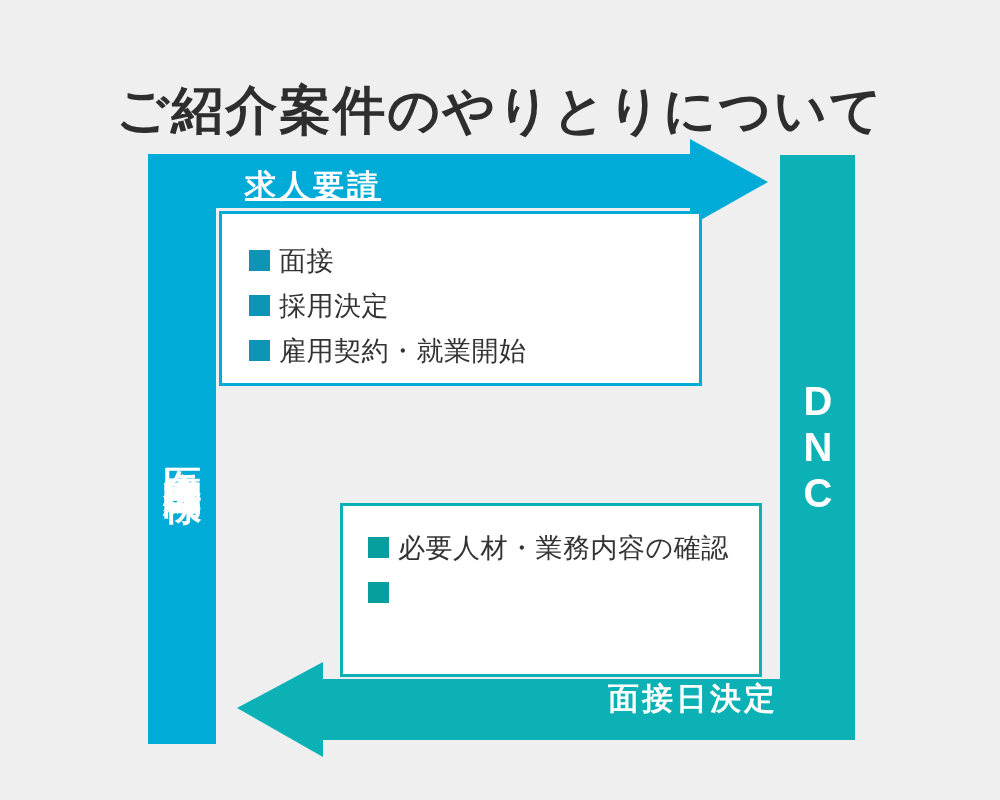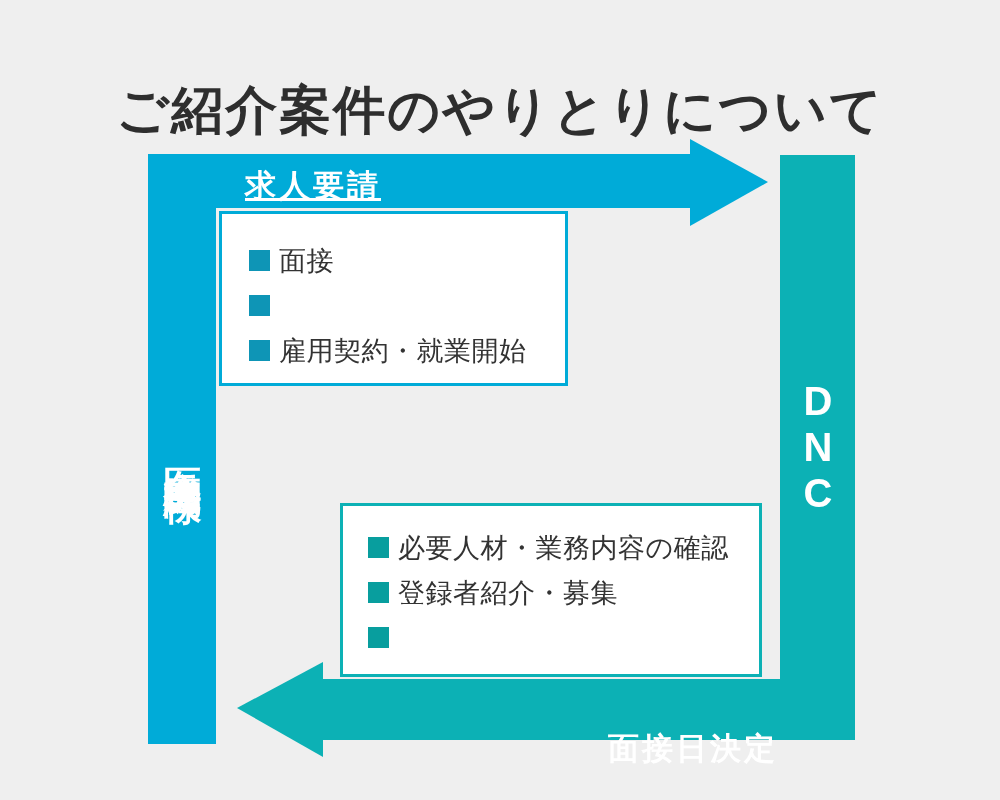--- a/index.html
+++ b/index.html
@@ -66,29 +66,29 @@
   .head-bottom{position:absolute;left:237px;top:662px;color:var(--teal);}
   .arrow-label{
     position:absolute;
     color:#ffffff;
     font-size:31px;
     font-weight:bold;
     letter-spacing:3px;
     white-space:nowrap;
   }
   .label-top{left:245px;top:165px;text-decoration:underline;}
-  .label-bottom{right:222px;top:728px;margin-left:43px;}
+  .label-bottom{right:222px;top:678px;margin-left:43px;}
   
   .flow-box{
     position:absolute;
     background:#ffffff;
     box-sizing:border-box;
   }
   .box-top{
-    left:219px;top:211px;width:349px;height:175px;
+    left:219px;top:211px;width:483px;height:175px;
     border:3px solid var(--cyan);
     padding:24px 0 0 27px;
   }
   .box-bottom{
     left:340px;top:503px;width:422px;height:174px;
     border:3px solid var(--teal);
     padding:19px 0 0 25px;
   }
   .box-item{
     display:flex;
@@ -133,34 +133,31 @@
     <span class="vtext">DNC</span>
   </div>
 
   <div class="flow-box box-top">
     <div class="box-item">
       <span class="bullet"></span>
       <span>面接</span>
     </div>
     <div class="box-item">
       <span class="bullet"></span>
+      <span>採用決定</span>
     </div>
     <div class="box-item">
       <span class="bullet"></span>
       <span>雇用契約・就業開始</span>
     </div>
   </div>
 
   <div class="flow-box box-bottom">
     <div class="box-item">
       <span class="bullet"></span>
       <span>必要人材・業務内容の確認</span>
     </div>
     <div class="box-item">
       <span class="bullet"></span>
-      <span>登録者紹介・募集</span>
-    </div>
-    <div class="box-item">
-      <span class="bullet"></span>
     </div>
   </div>
 
 </div>
 
 </body></html>

